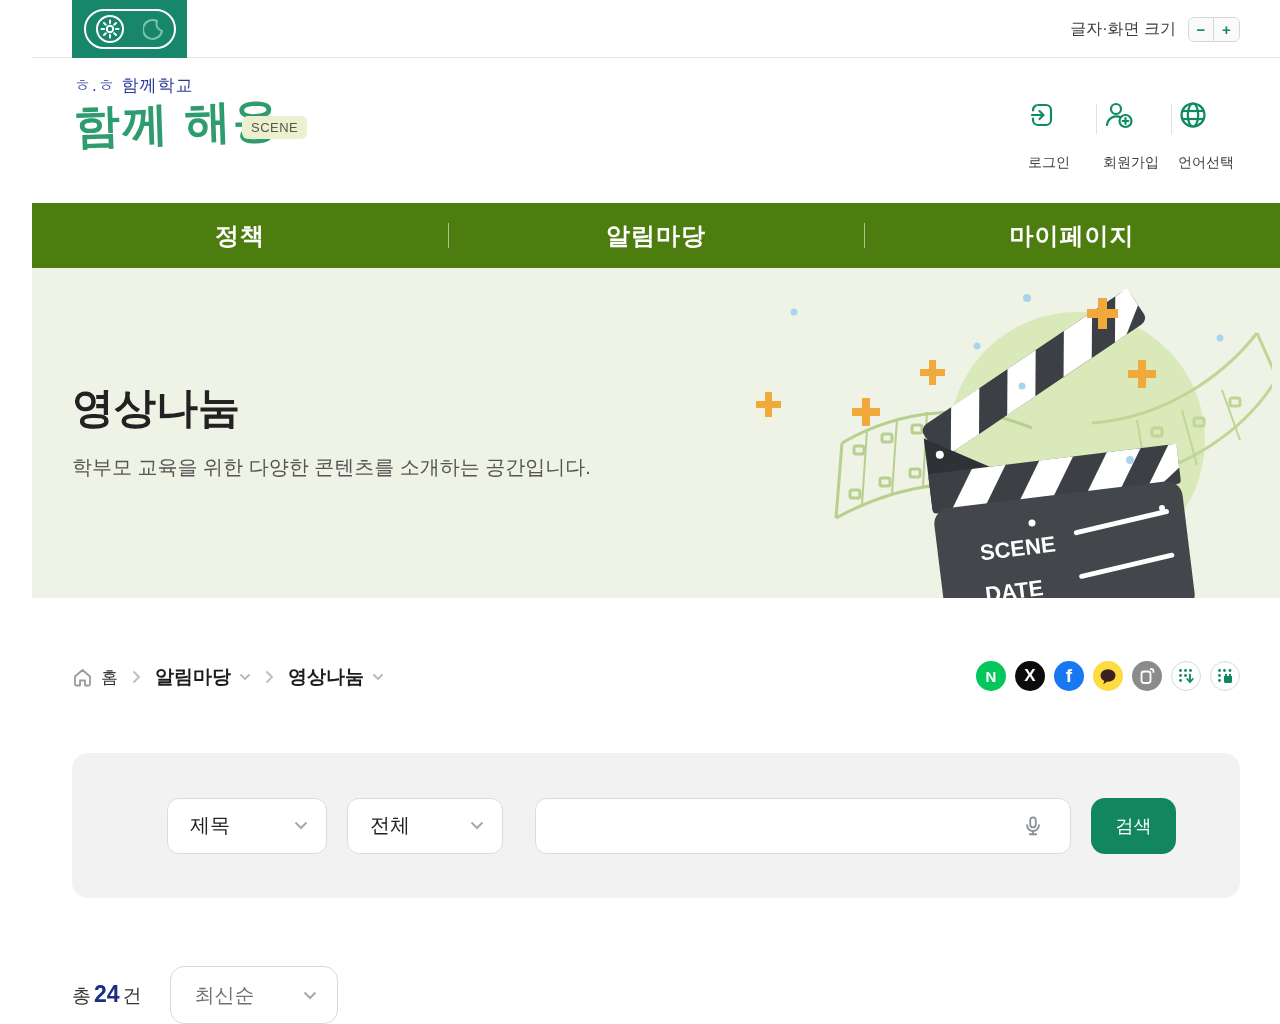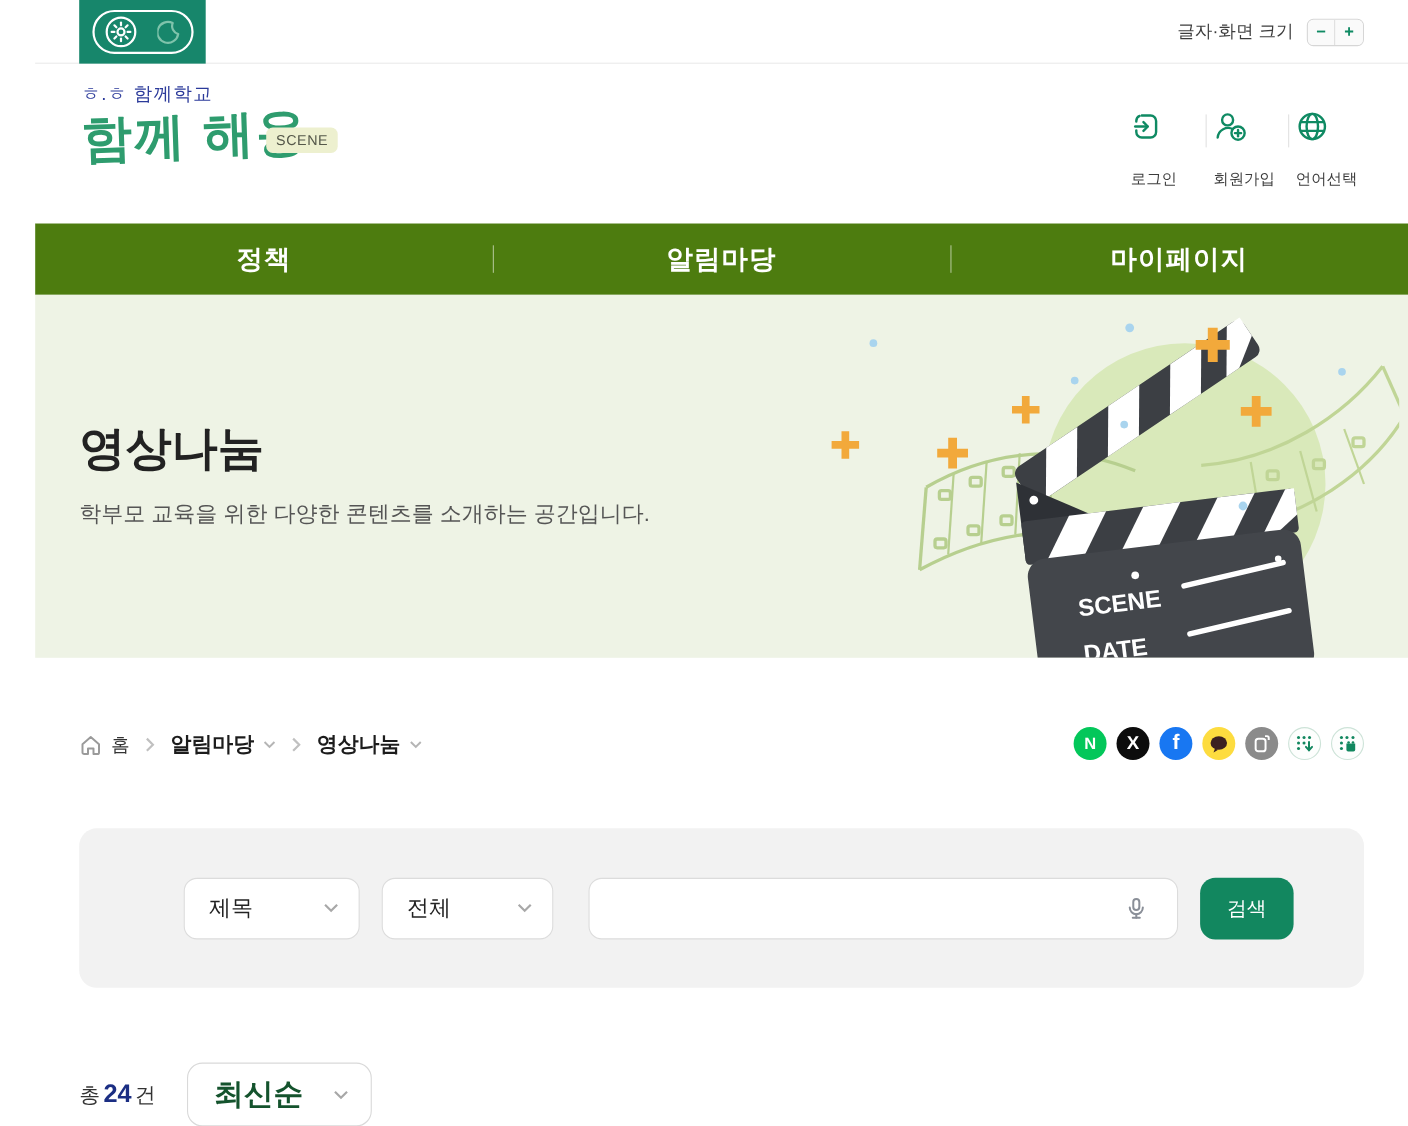--- a/index.html
+++ b/index.html
@@ -95,21 +95,21 @@
   .filter-search-btn { width:85px; height:56px; background:#12875f; color:#fff; border:none;
     border-radius:14px; font-size:18px; font-family:inherit; cursor:pointer; }
 
   
   .results-row { margin:68px 40px 0; display:flex; align-items:center; }
   .total-text { font-size:19px; color:#333; display:flex; align-items:baseline; gap:3px; }
   .total-count { font-size:23px; font-weight:bold; color:#1b2e83; }
   .sort-select { margin-left:28px; width:168px; height:58px; background:#fff;
     border:1px solid #d9d9d9; border-radius:14px; display:flex; align-items:center;
     justify-content:space-between; padding:0 20px 0 24px; cursor:pointer; }
-  .sort-label { font-size:27px; color:#14532d;font-weight:bold; }
+  .sort-label { font-size:20px; color:#737373; }
 
   svg { display:block; }
 </style>
 </head>
 <body>
 
 <div class="page">
 
   <div class="topbar">
     <div class="theme-tab">

